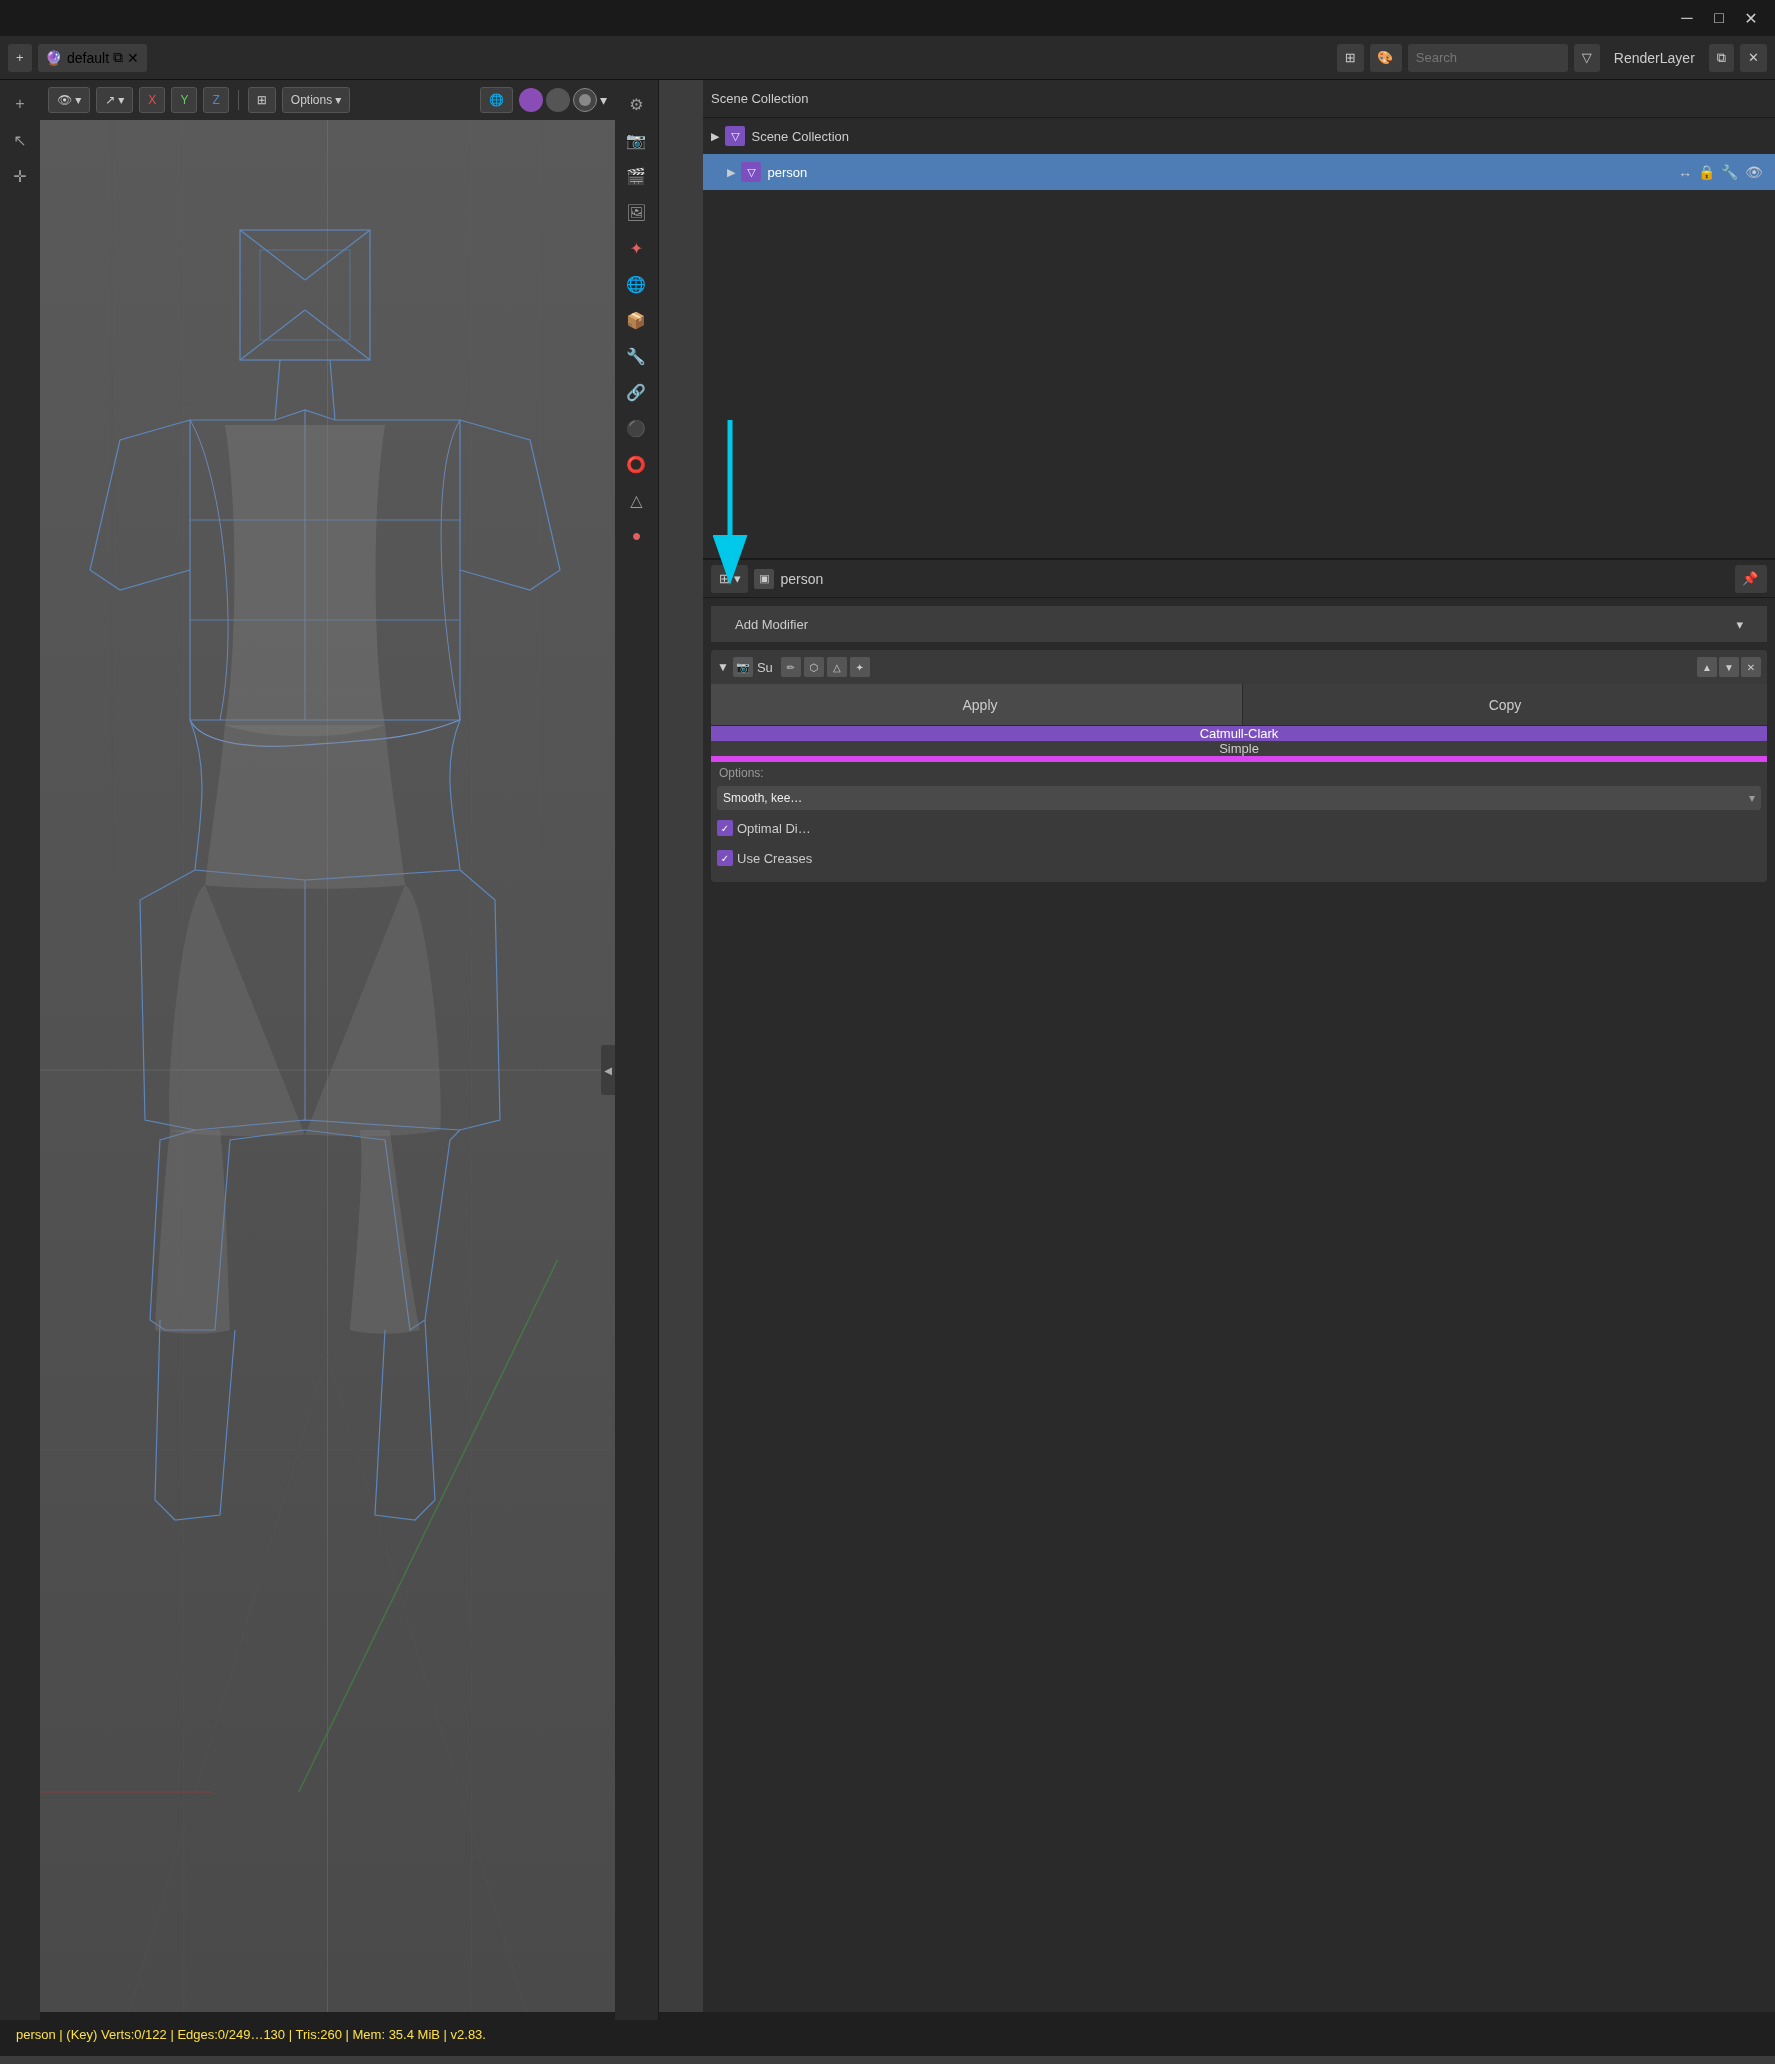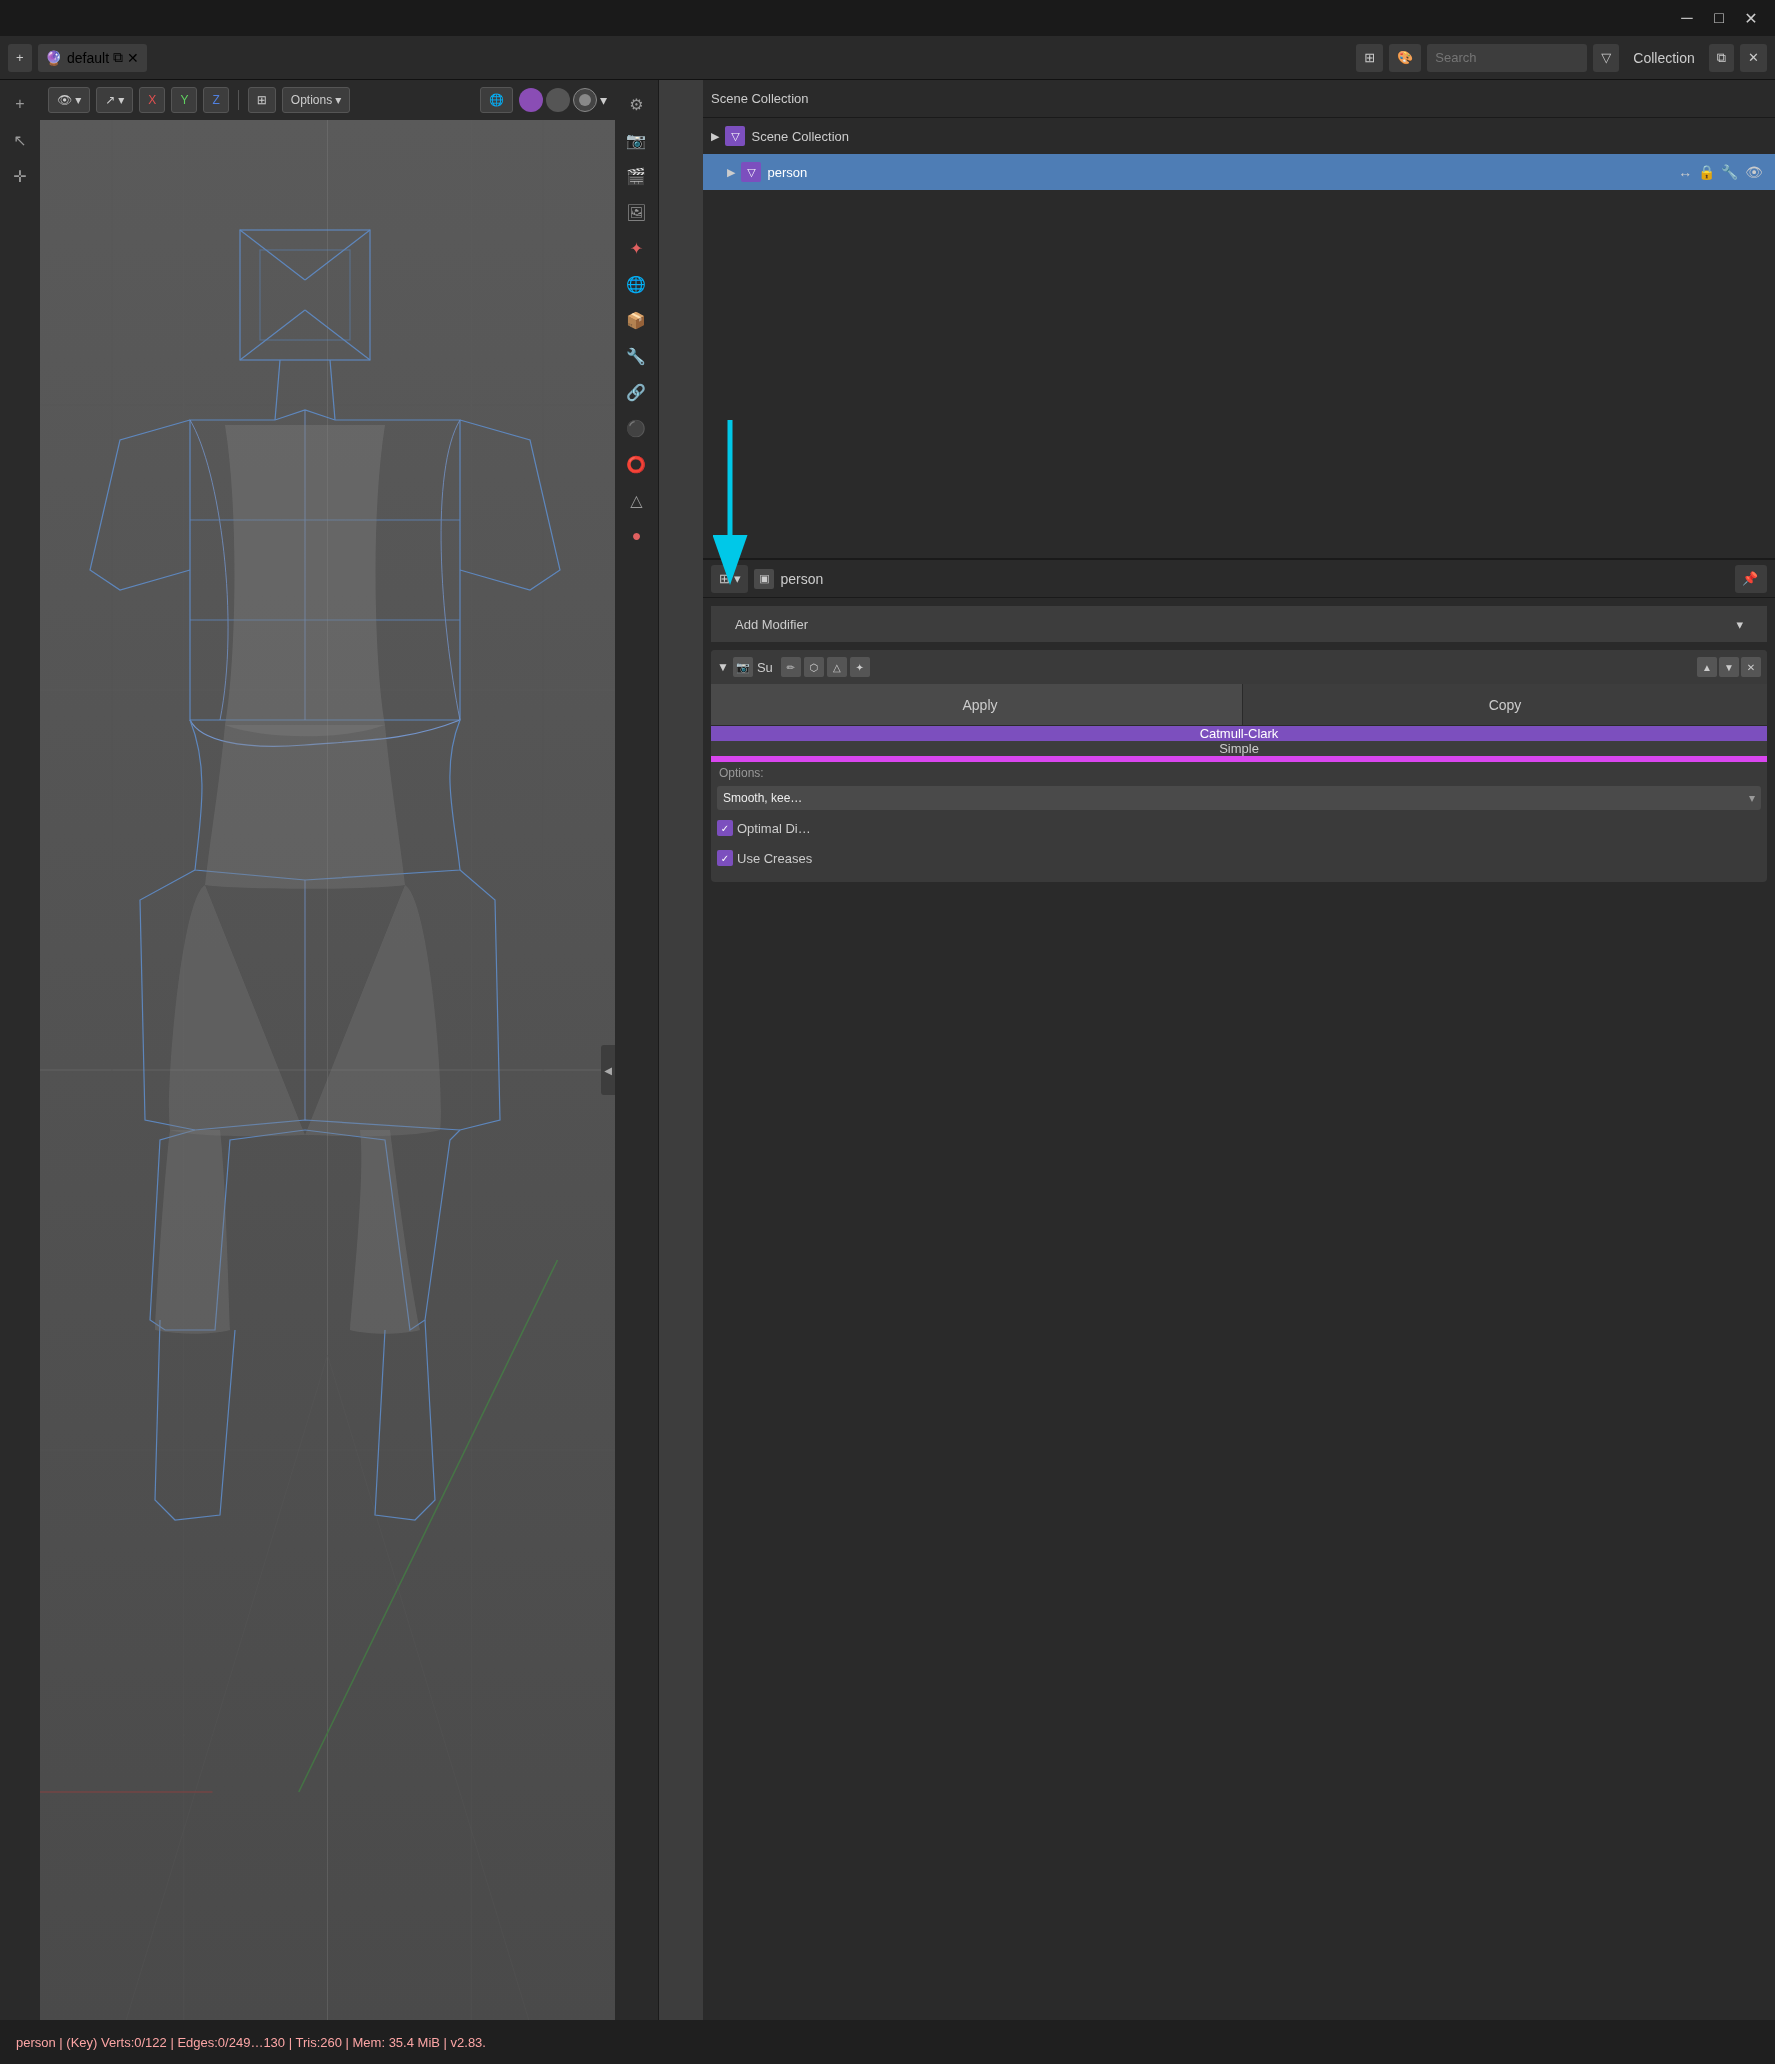--- a/index.html
+++ b/index.html
@@ -286,27 +286,27 @@
       display: flex;
       align-items: center;
       justify-content: center;
       color: white;
       font-size: 10px;
     }
 
     
     .status-bar {
       position: absolute;
-      bottom: 0; left: 0; right: 0;
+      bottom: 8px; left: 0; right: 0;
       height: 44px;
       background: #1f1f1f;
       display: flex;
       align-items: center;
       padding: 0 16px;
-      color: #fca5a5;
+      color: #fde047;
       font-size: 13px;
     }
 
     .viewport-btn {
       height: 26px;
       padding: 0 8px;
       background: #3d3d3d;
       border: 1px solid #555;
       color: #ccc;
       border-radius: 3px;
@@ -366,21 +366,21 @@
     <div class="toolbar-btn">
       <span>⊞</span>
     </div>
     <div class="toolbar-btn">
       <span>🎨</span>
     </div>
     <input type="text" style="height: 28px; background: rgb(61, 61, 61); border: none; color: rgb(204, 204, 204); padding: 8px 8px; border-radius: 3px; width: 160px; font-size: 13px;" placeholder="Search">
     <div class="toolbar-btn">
       <span>▽</span>
     </div>
-    <div style="color:#ccc;font-size:14px;padding:0 8px;">Collection</div>
+    <div style="color:#ccc;font-size:14px;padding:0 8px;">RenderLayer</div>
     <div class="toolbar-btn">⧉</div>
     <div class="toolbar-btn">✕</div>
   </div>
 </div>
 
 <div class="left-sidebar" style="left:0;width:40px;">
   <div class="sidebar-icon">+</div>
   <div class="sidebar-icon">↖</div>
   <div class="sidebar-icon">✛</div>
 </div>

